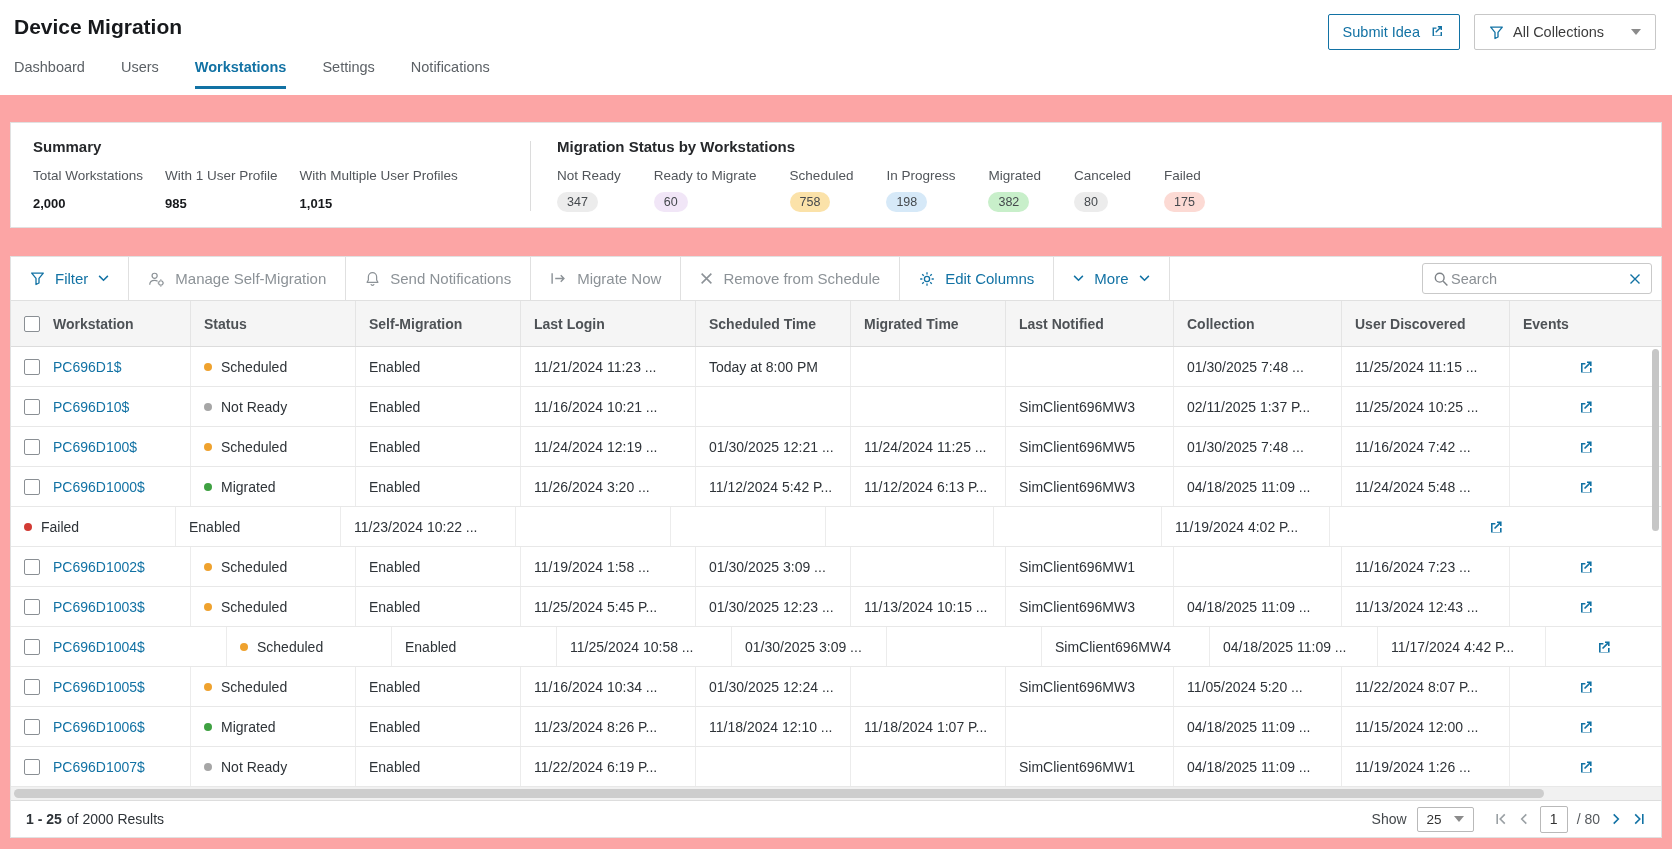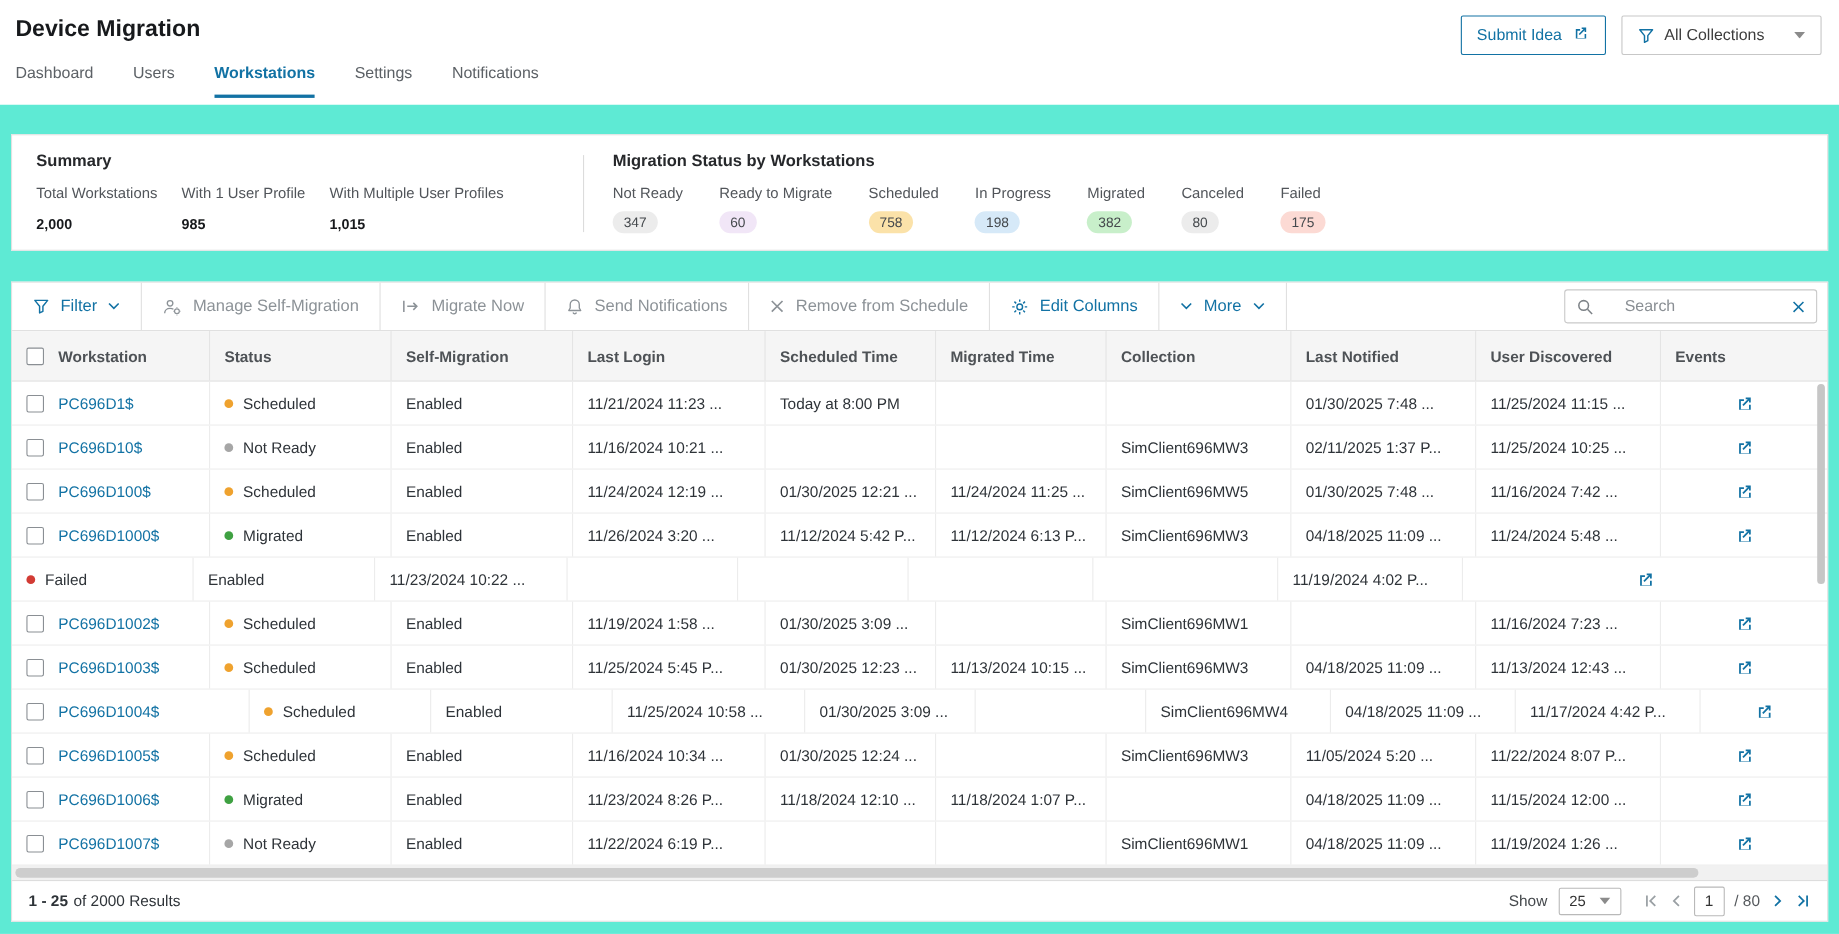--- a/index.html
+++ b/index.html
@@ -17,21 +17,21 @@
   .btn { display:flex; align-items:center; gap:9px; background:#fff; border-radius:2px;
          font-size:14.5px; padding:0 14px; height:36px; cursor:pointer; }
   .btn-submit { border:1px solid var(--accent); color:var(--accent); }
   .btn-collections { border:1px solid #c7c7c7; color:#3c3c3c; width:182px; }
   .btn-collections .caret { margin-left:auto; color:#8b8b8b; display:flex; }
   .btn-collections .funnel { color:var(--accent); display:flex; }
   .tabs { display:flex; gap:36px; margin:20px 0 0 0; }
   .tab { font-size:14.5px; color:#5c6166; padding-bottom:11px; border-bottom:3px solid transparent; cursor:pointer; }
   .tab.active { color:var(--accent); font-weight:700; border-bottom-color:var(--accent); }
   
-  .main { background:#5eead4; height:754px; padding:27px 10px 12px; }
+  .main { background:#fca5a5; height:754px; padding:27px 10px 12px; }
   .card { background:#fff; border:1px solid #e1e1e1; }
   
   .summary-card { height:106px; display:flex; padding:15px 0 0 22px; }
   .card-heading { font-size:15px; font-weight:700; color:#26282b; }
   .summary-left { width:497px; flex:none; }
   .stats { display:flex; gap:22px; margin-top:13px; }
   .stat-label { font-size:13.5px; color:#51555a; }
   .stat-value { font-size:13px; font-weight:700; color:#17191c; margin-top:13px; }
   .v-divider { width:1px; background:#dcdcdc; margin:3px 26px 16px 0; flex:none; }
   .statuses { display:flex; gap:33px; margin-top:13px; }
@@ -41,21 +41,21 @@
   
   .grid-card { margin-top:28px; padding:0; }
   .toolbar { display:flex; align-items:stretch; height:44px; border-bottom:1px solid #e0e0e0; }
   .tool-item { display:flex; align-items:center; gap:10px; padding:0 19px;
                border-right:1px solid #e0e0e0; font-size:15px; cursor:pointer; white-space:nowrap; }
   .tool-item .ticon { display:flex; }
   .tool-item.primary { color:var(--accent); }
   .tool-item.disabled { color:#8c9297; }
   .toolbar-spacer { flex:1; }
   .search-box { align-self:center; display:flex; align-items:center; width:230px; height:31px;
-                border:1px solid #c9c9c9; border-radius:3px; margin-right:9px; padding:0 10px; gap:26px; }
+                border:1px solid #c9c9c9; border-radius:3px; margin-right:9px; padding:0 10px; gap:0; }
   .search-box .mag { color:#7d8287; display:flex; }
   .search-box input { border:none; outline:none; flex:1; min-width:0; font-size:14.5px;
                       color:#333; font-family:inherit; background:transparent; }
   .search-box input::placeholder { color:#8a8f94; }
   .search-clear { color:var(--accent); display:flex; cursor:pointer; }
   
   .table { position:relative; }
   .thead { display:flex; background:#f5f5f5; height:46px; border-bottom:1px solid #dcdcdc; }
   .th { display:flex; align-items:center; padding:0 13px; font-size:14px; font-weight:700;
         color:#4e5256; border-right:1px solid #e4e4e4; flex:none; }
@@ -187,35 +187,35 @@
                 <circle cx="7" cy="4.6" r="2.7" fill="none" stroke="currentColor" stroke-width="1.3"></circle>
                 <path d="M1.8 14.2c0-3 2.3-4.8 5.2-4.8 1.2 0 2.3.3 3.2.9" fill="none" stroke="currentColor" stroke-width="1.3"></path>
                 <circle cx="13.6" cy="12.2" r="2.3" fill="none" stroke="currentColor" stroke-width="1.1"></circle>
                 <path d="M13.6 8.9v-.8M13.6 16.3v-.8M17 12.2h-.8M11 12.2h-.8" stroke="currentColor" stroke-width="1.1"></path>
               </svg>
             </span>
             <span>Manage Self-Migration</span>
           </div>
           <div class="tool-item disabled">
             <span class="ticon">
+              <svg width="15" height="16" viewBox="0 0 16 17">
+                <path d="M8 1.8a4.4 4.4 0 0 0-4.4 4.4v3.4L2.2 12h11.6l-1.4-2.4V6.2A4.4 4.4 0 0 0 8 1.8z" fill="none" stroke="currentColor" stroke-width="1.3" stroke-linejoin="round"></path>
+                <path d="M6.3 14a1.8 1.8 0 0 0 3.4 0" fill="none" stroke="currentColor" stroke-width="1.3"></path>
+              </svg>
+            </span>
+            <span>Send Notifications</span>
+          </div>
+          <div class="tool-item disabled">
+            <span class="ticon">
               <svg width="17" height="15" viewBox="0 0 18 16">
                 <path d="M2.2 2.5v11" stroke="currentColor" stroke-width="1.5"></path>
                 <path d="M5.5 8h9.2M11.4 4.6L14.8 8l-3.4 3.4" fill="none" stroke="currentColor" stroke-width="1.5"></path>
               </svg>
             </span>
             <span>Migrate Now</span>
-          </div>
-          <div class="tool-item disabled">
-            <span class="ticon">
-              <svg width="15" height="16" viewBox="0 0 16 17">
-                <path d="M8 1.8a4.4 4.4 0 0 0-4.4 4.4v3.4L2.2 12h11.6l-1.4-2.4V6.2A4.4 4.4 0 0 0 8 1.8z" fill="none" stroke="currentColor" stroke-width="1.3" stroke-linejoin="round"></path>
-                <path d="M6.3 14a1.8 1.8 0 0 0 3.4 0" fill="none" stroke="currentColor" stroke-width="1.3"></path>
-              </svg>
-            </span>
-            <span>Send Notifications</span>
           </div>
           <div class="tool-item disabled">
             <span class="ticon">
               <svg width="13" height="13" viewBox="0 0 12 12">
                 <path d="M1.5 1.5l9 9M10.5 1.5l-9 9" stroke="currentColor" stroke-width="1.4"></path>
               </svg>
             </span>
             <span>Remove from Schedule</span>
           </div>
           <div class="tool-item primary">
@@ -273,24 +273,24 @@
           <div class="th" style="width: 175px;">
             <span>Last Login</span>
           </div>
           <div class="th" style="width: 155px;">
             <span>Scheduled Time</span>
           </div>
           <div class="th" style="width: 155px;">
             <span>Migrated Time</span>
           </div>
           <div class="th" style="width: 168px;">
+            <span>Last Notified</span>
+          </div>
+          <div class="th" style="width: 168px;">
             <span>Collection</span>
-          </div>
-          <div class="th" style="width: 168px;">
-            <span>Last Notified</span>
           </div>
           <div class="th" style="width: 168px;">
             <span>User Discovered</span>
           </div>
           <div class="th" style="width: 153px;">
             <span>Events</span>
           </div>
         </div>
       <div class="tbody" id="tbody">
           <div class="tr">

